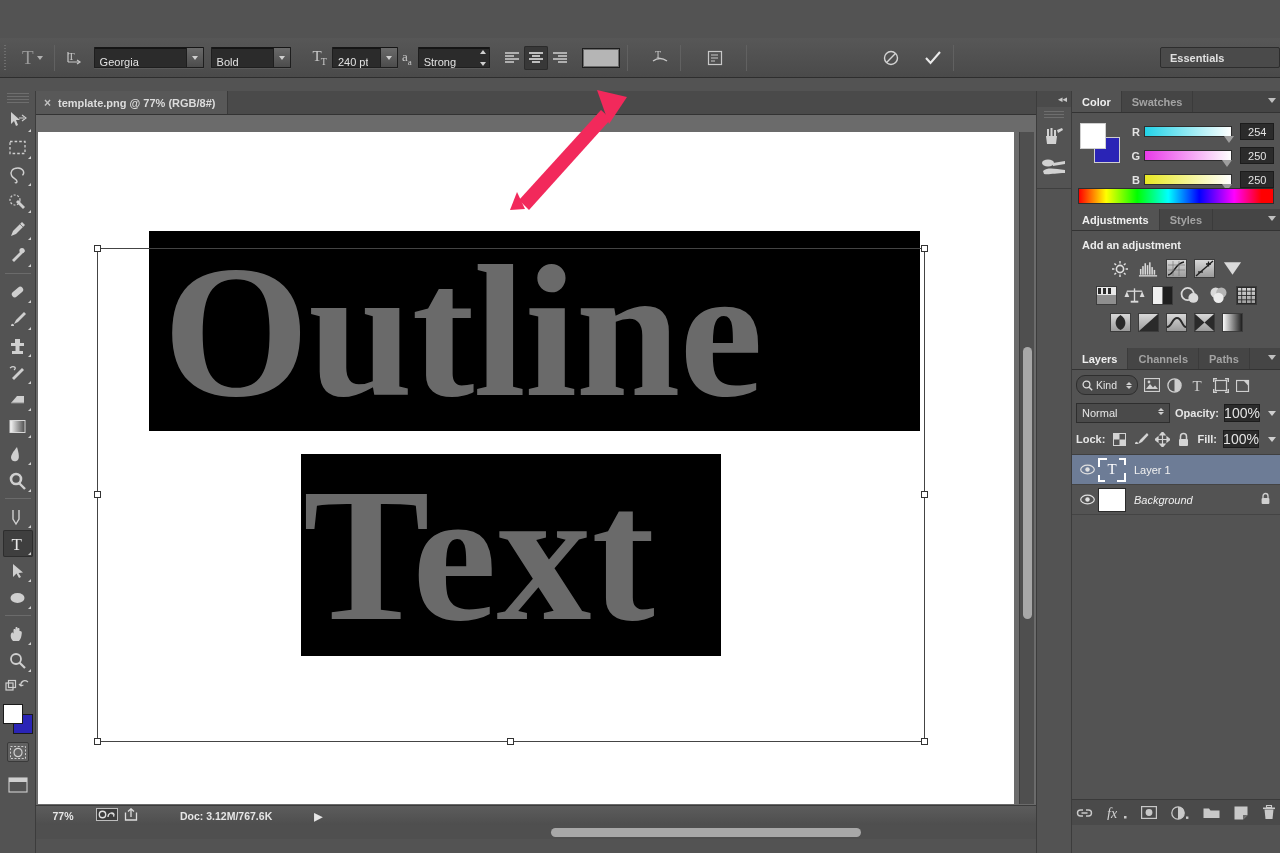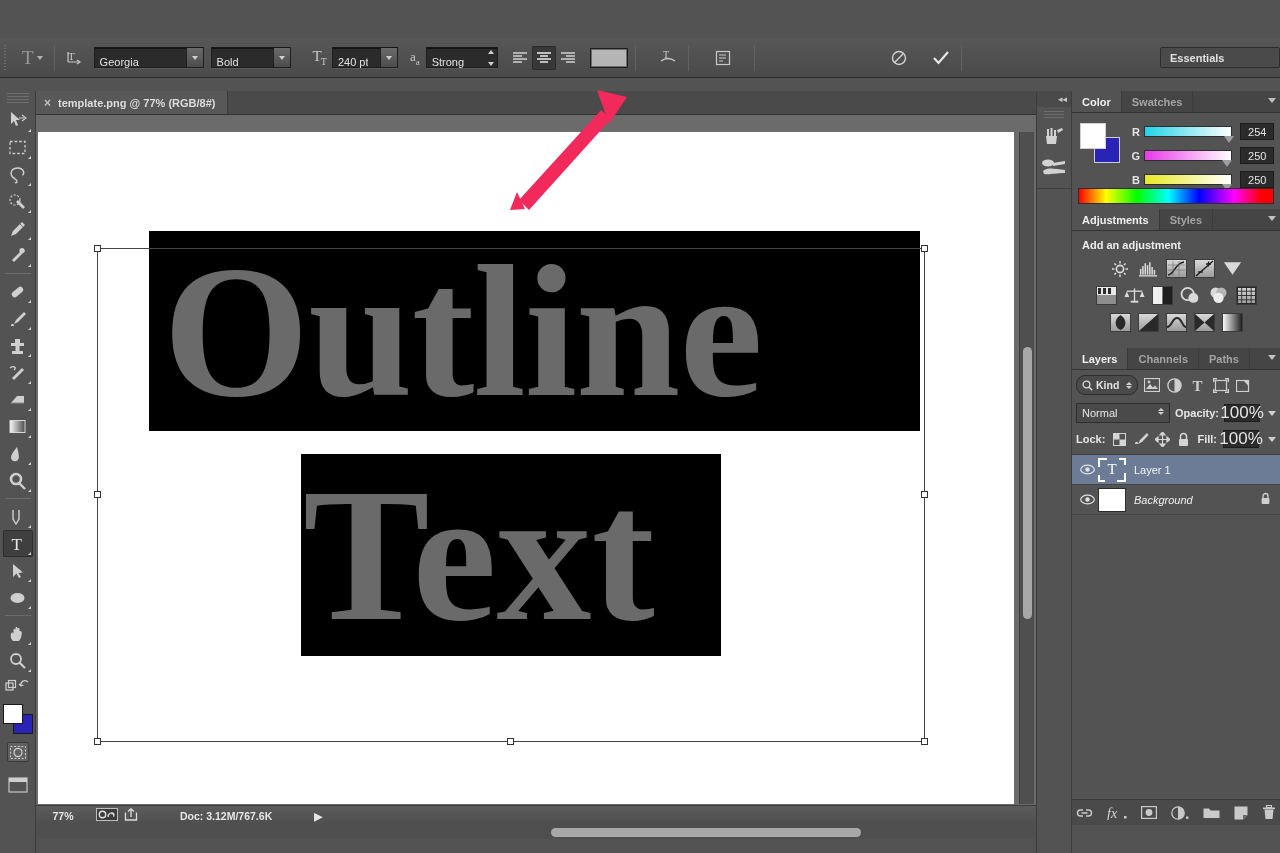--- a/index.html
+++ b/index.html
@@ -98,21 +98,21 @@
   }
   .font-family { width: 110px; margin-left: 6px; }
   .font-style  { width: 80px;  margin-left: 7px; }
   .font-size   { width: 66px;  margin-left: 6px; }
   .aa-method   { width: 72px;  margin-left: 6px; }
 
   .size-icon {
     font-family: "Liberation Serif", serif; color: #c9c9c9; font-size: 15px;
     margin-left: 22px; letter-spacing: -1px;
   }
-  .aa-icon { color: #c9c9c9; font-size: 13px; margin-left: 12px; font-family: "Liberation Serif", serif; }
+  .aa-icon { color: #c9c9c9; font-size: 13px; margin-left: 4px; font-family: "Liberation Serif", serif; }
 
   .align-group { display: flex; margin-left: 10px; gap: 0px; }
   .align-btn { width: 24px; height: 24px; display: flex; align-items: center; justify-content: center; }
   .align-btn.on { background: #383838; border-radius: 2px; box-shadow: inset 0 0 0 1px #2b2b2b; }
 
   .color-swatch-btn {
     width: 38px; height: 20px; margin-left: 10px;
     background: #b5b5b5; border: 1px solid #1d1d1d;
     box-shadow: inset 0 0 0 1px #6d6d6d;
   }
@@ -326,21 +326,21 @@
   .adj-row { display: flex; justify-content: center; gap: 7px; margin-bottom: 8px; }
   .adj-ico {
     width: 21px; height: 19px; background: linear-gradient(to bottom, #d8d8d8, #9c9c9c);
     border: 1px solid #3c3c3c; display: flex; align-items: center; justify-content: center;
     color: #2c2c2c; font-size: 10px;
   }
   .adj-ico.plain { background: none; border: none; }
 
   
   .layerspanel { background: #535353; }
-  .lp-filter { display: flex; align-items: center; gap: 4px; padding: 5px 4px; font-weight: bold; }
+  .lp-filter { display: flex; align-items: center; gap: 4px; padding: 5px 4px; }
   .kind-select {
     width: 62px; height: 20px; background: #4a4a4a; border: 1px solid #2e2e2e; border-radius: 9px;
     display: flex; align-items: center; gap: 3px; padding: 0 5px;
     color: #e2e2e2; font-size: 10.5px;
   }
   .kind-select .updown { margin-left: auto; display: flex; flex-direction: column; gap: 1px; }
   .kind-select .updown i.u { width:0;height:0;border-left:3px solid transparent;border-right:3px solid transparent;border-bottom:3.5px solid #cfcfcf; }
   .kind-select .updown i.d { width:0;height:0;border-left:3px solid transparent;border-right:3px solid transparent;border-top:3.5px solid #cfcfcf; }
   .filt-ico { width: 19px; height: 19px; display: flex; align-items: center; justify-content: center; color: #cfcfcf; }
 
@@ -349,21 +349,21 @@
     width: 118px; height: 20px; background: #4a4a4a; border: 1px solid #2e2e2e;
     display: flex; align-items: center; padding: 0 5px; color: #e6e6e6; font-size: 11px;
     position: relative;
   }
   .blend-select .updown { position: absolute; right: 5px; top: 4px; display: flex; flex-direction: column; gap: 1px; }
   .blend-select .updown i.u { width:0;height:0;border-left:3px solid transparent;border-right:3px solid transparent;border-bottom:3.5px solid #cfcfcf; }
   .blend-select .updown i.d { width:0;height:0;border-left:3px solid transparent;border-right:3px solid transparent;border-top:3.5px solid #cfcfcf; }
   .lbl { color: #e6e6e6; font-size: 11px; font-weight: bold; }
   .pctbox {
     width: 36px; height: 18px; background: #2b2b2b; border: 1px solid #1c1c1c;
-    color: #e4e4e4; font-size: 17px; display: flex; align-items: center; justify-content: center;
+    color: #e4e4e4; font-size: 14px; display: flex; align-items: center; justify-content: center;
   }
   .mini-caret { width:0;height:0;border-left:4px solid transparent;border-right:4px solid transparent;border-top:5px solid #cfcfcf; margin-left: 3px; }
 
   .lp-lock { display: flex; align-items: center; padding: 4px 4px 6px; gap: 6px; border-bottom: 1px solid #3f3f3f; }
   .lock-ico { width: 16px; height: 16px; display: flex; align-items: center; justify-content: center; color: #d4d4d4; }
 
   .layer-row {
     height: 30px; display: flex; align-items: center;
     border-bottom: 1px solid #444; padding-left: 4px;
   }

